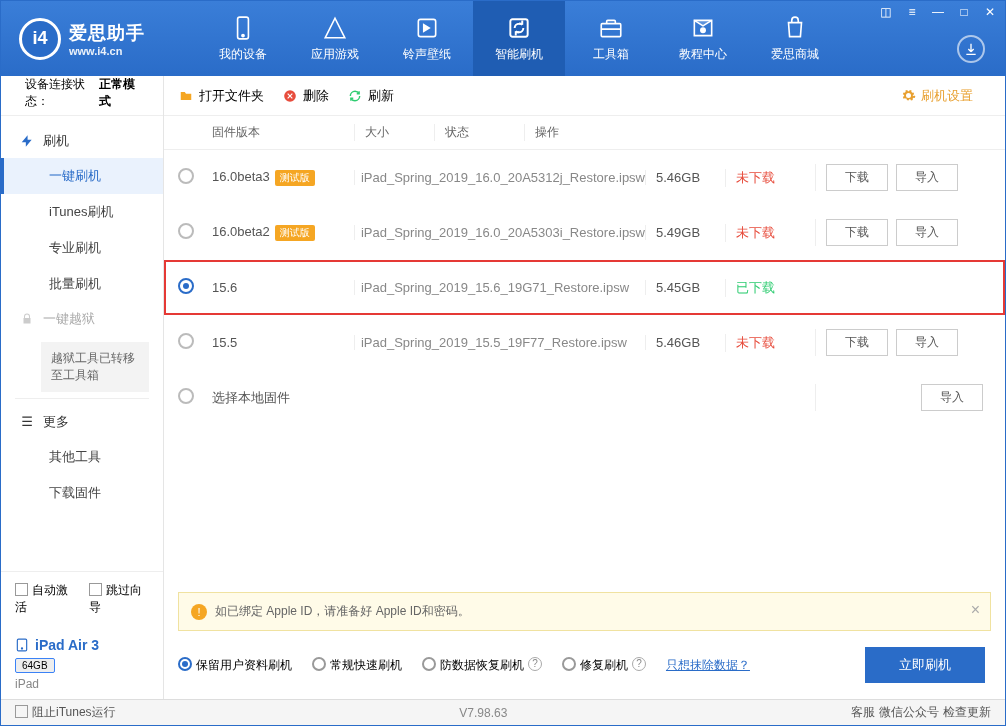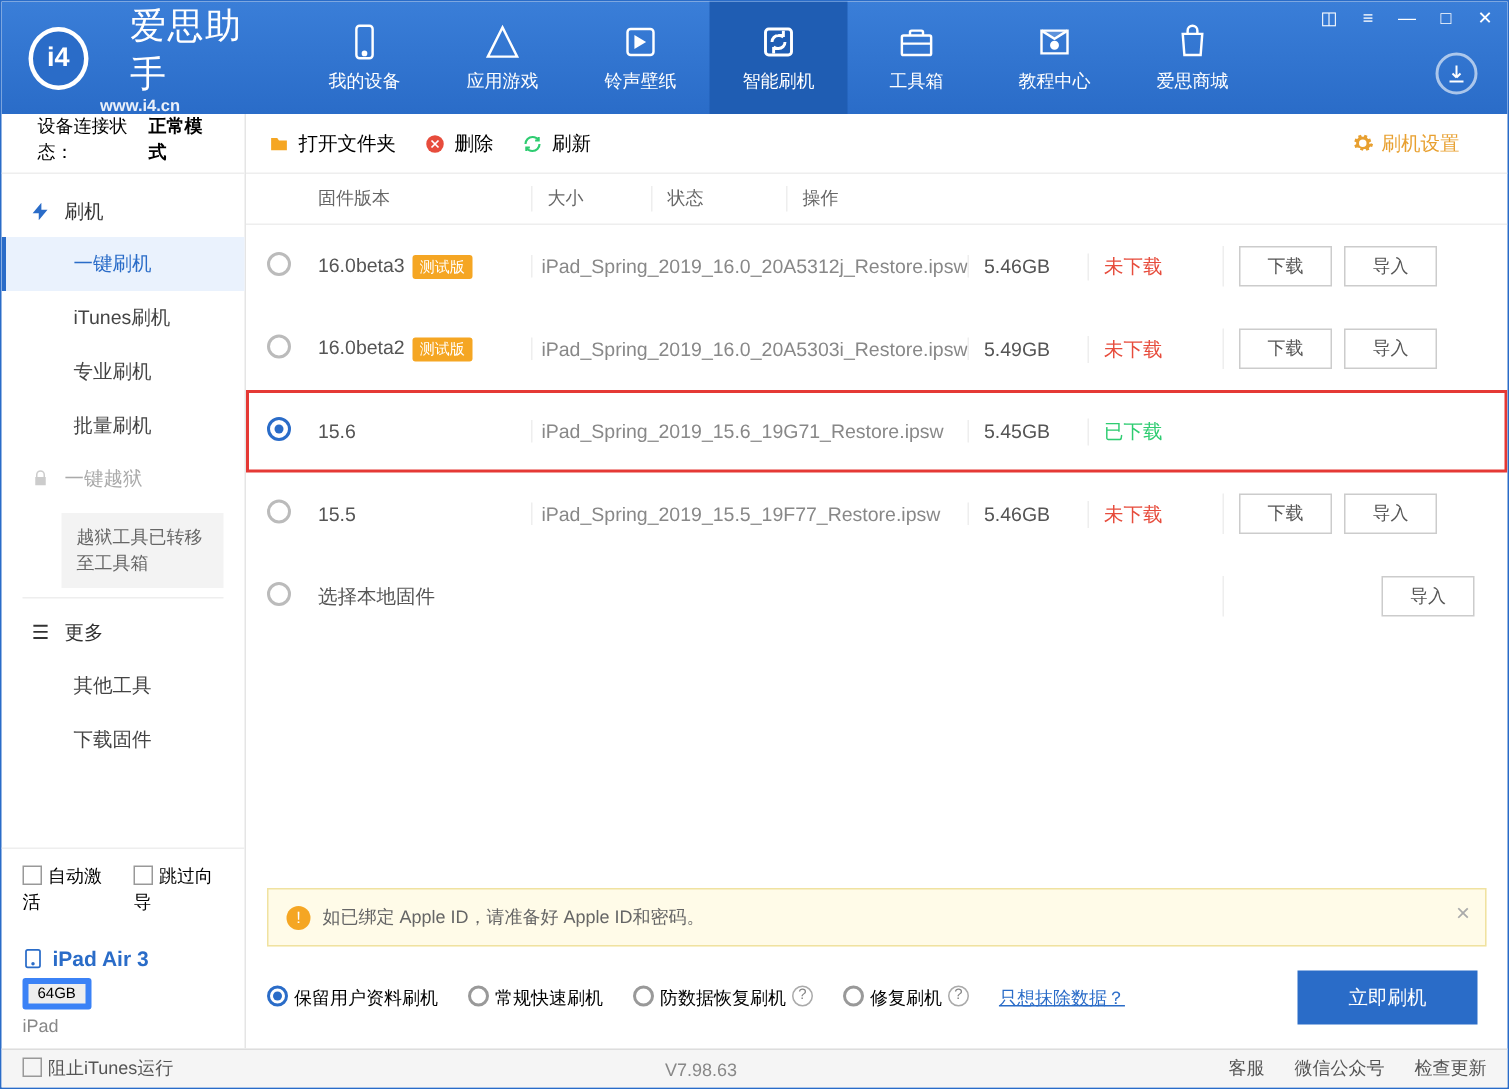--- a/index.html
+++ b/index.html
@@ -2,21 +2,21 @@
 <html><head>
 <meta charset="utf-8">
 <style>
 * { margin: 0; padding: 0; box-sizing: border-box; font-family: "Microsoft YaHei", Arial, sans-serif; }
 body { width: 1006px; height: 726px; background: #fff; border: 1px solid #2a6cc8; overflow: hidden; }
 
 .header { height: 75px; background: linear-gradient(#3a7ed8, #2a6cc8); color: #fff; display: flex; align-items: center; position: relative; }
 .logo-area { display: flex; align-items: center; padding: 0 18px; width: 196px; }
 .logo-circle { width: 42px; height: 42px; border-radius: 50%; border: 3px solid #fff; display: flex; align-items: center; justify-content: center; font-size: 18px; font-weight: bold; background: #2a6cc8; }
 .logo-text { margin-left: 8px; }
-.logo-text .ch { font-size: 24px; font-weight: normal; letter-spacing: 1px; margin-left: 20px; }
+.logo-text .ch { font-size: 18px; font-weight: bold; letter-spacing: 1px; }
 .logo-text .url { font-size: 11px; opacity: .9; font-weight: bold; }
 
 .nav-tabs { display: flex; height: 100%; }
 .nav-tab { width: 92px; height: 100%; display: flex; flex-direction: column; align-items: center; justify-content: center; cursor: pointer; font-size: 12px; }
 .nav-tab.active { background: #1f5db3; }
 .nav-tab .ico { width: 28px; height: 28px; display: flex; align-items: center; justify-content: center; margin-bottom: 4px; }
 .nav-tab svg { width: 26px; height: 26px; }
 
 .win-btns { position: absolute; top: 4px; right: 6px; display: flex; gap: 8px; }
 .win-btns span { width: 18px; height: 14px; display: inline-flex; align-items: center; justify-content: center; font-size: 12px; cursor: pointer; color: #fff; }
@@ -33,21 +33,21 @@
 .side-item { padding: 9px 18px 9px 48px; font-size: 13px; color: #444; cursor: pointer; }
 .side-item.active { background: #eaf2fd; color: #2a6cc8; border-left: 3px solid #2a6cc8; padding-left: 45px; }
 .side-note { margin: 6px 14px 6px 40px; padding: 8px 10px; background: #f3f3f3; font-size: 12px; color: #666; line-height: 1.4; }
 .side-group.disabled { color: #aaa; }
 
 .bottom-area { margin-top: auto; border-top: 1px solid #eee; }
 .auto-row { padding: 10px 14px; display: flex; gap: 14px; font-size: 12px; align-items: center; }
 .chk { width: 13px; height: 13px; border: 1px solid #999; display: inline-block; margin-right: 4px; vertical-align: -2px; }
 .device-info { padding: 10px 14px 8px; font-size: 12px; }
 .device-info .dn { color: #2a6cc8; font-size: 14px; font-weight: 600; display: flex; align-items: center; gap: 6px; }
-.device-info .cap { display: inline-block; padding: 1px 6px; background: #eee; border: 4px solid #3b82f6; border-radius: 2px; font-size: 10px; margin-top: 4px; }
+.device-info .cap { display: inline-block; padding: 1px 6px; background: #eee; border: 1px solid #3b82f6; border-radius: 2px; font-size: 10px; margin-top: 4px; }
 .device-info .dt { color: #888; margin-top: 4px; }
 
 .main { flex: 1; display: flex; flex-direction: column; }
 .toolbar { height: 40px; padding: 0 14px; display: flex; align-items: center; border-bottom: 1px solid #eee; font-size: 13px; }
 .tb-btn { display: flex; align-items: center; gap: 5px; margin-right: 18px; cursor: pointer; }
 .tb-btn .ic { width: 16px; height: 16px; display: flex; align-items: center; justify-content: center; }
 .toolbar .settings { margin-left: auto; color: #e8a030; }
 
 .table { flex: 1; overflow: auto; }
 .thead { display: flex; height: 34px; align-items: center; font-size: 12px; color: #666; border-bottom: 1px solid #eee; }
@@ -77,21 +77,21 @@
 .flash-opts label { display: flex; gap: 4px; }
 .radio2 { width: 14px; height: 14px; border: 2px solid #999; border-radius: 50%; display: inline-block; position: relative; }
 .radio2.sel { border-color: #2a6cc8; }
 .radio2.sel::after { content: ''; position: absolute; inset: 2px; background: #2a6cc8; border-radius: 50%; }
 .help-q { width: 14px; height: 14px; border: 1px solid #aaa; border-radius: 50%; display: inline-flex; align-items: center; justify-content: center; font-size: 10px; color: #888; cursor: pointer; }
 .link { color: #2a6cc8; text-decoration: underline; cursor: pointer; }
 .btn-primary { background: #2a6cc8; color: #fff; padding: 9px 34px; border: none; font-size: 13px; cursor: pointer; margin-left: auto; margin-right: 6px; }
 
 .footer { height: 26px; background: #f5f5f5; border-top: 1px solid #ddd; display: flex; align-items: center; font-size: 12px; color: #555; padding: 0 14px; }
 .footer .ver { flex: 1; text-align: center; color: #888; }
-.footer .fr { display: flex; gap: 20px; justify-content: space-between; }
+.footer .fr { display: flex; gap: 4px; justify-content: space-between; }
 .footer .fr span { cursor: pointer; }
 hr.sep { border: none; border-top: 1px solid #eee; margin: 6px 14px; }
 </style>
 </head>
 <body>
 
 <div class="header">
   <div class="logo-area">
     <div class="logo-circle">i4</div>
     <div class="logo-text">

